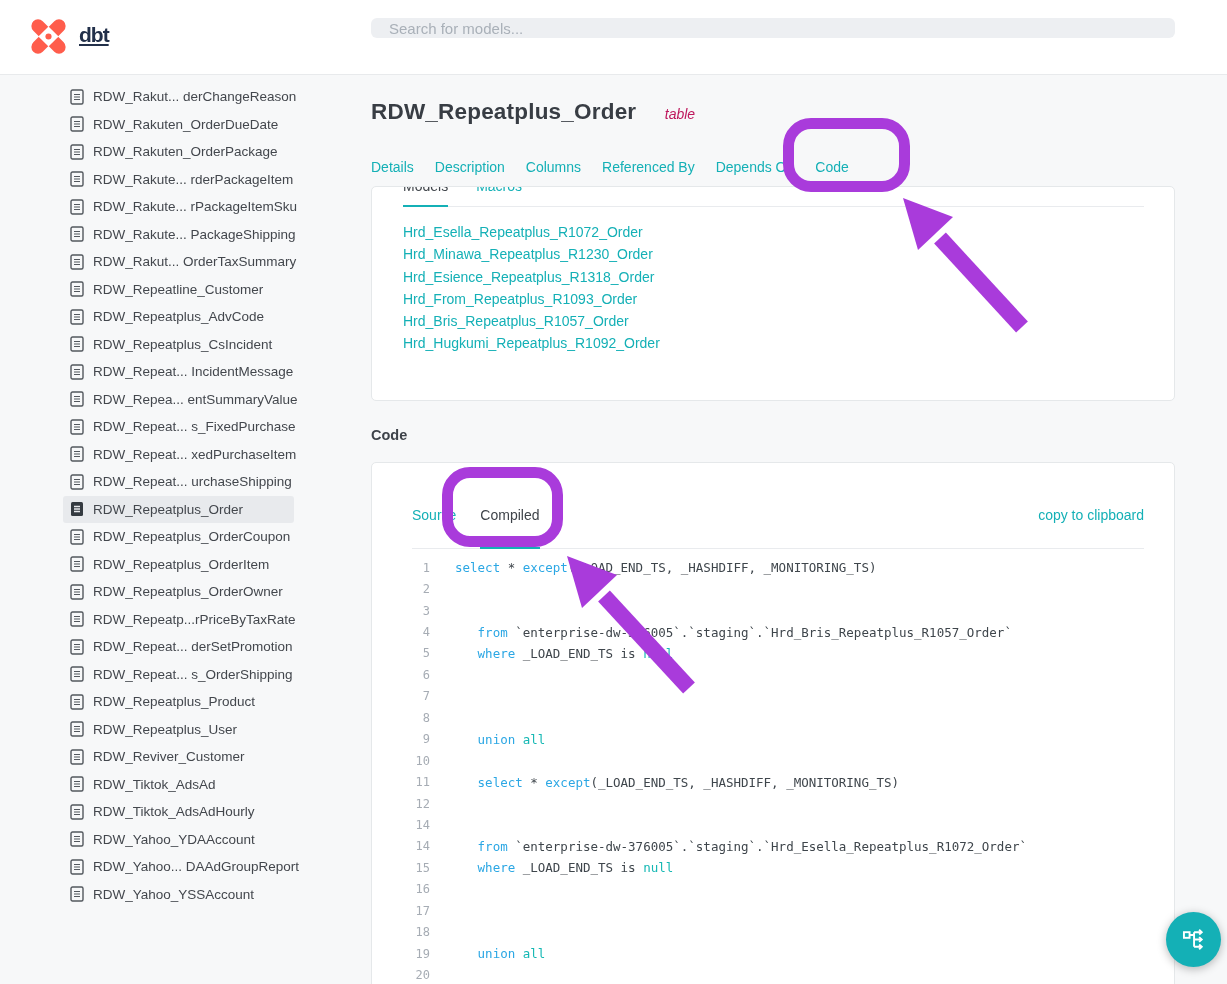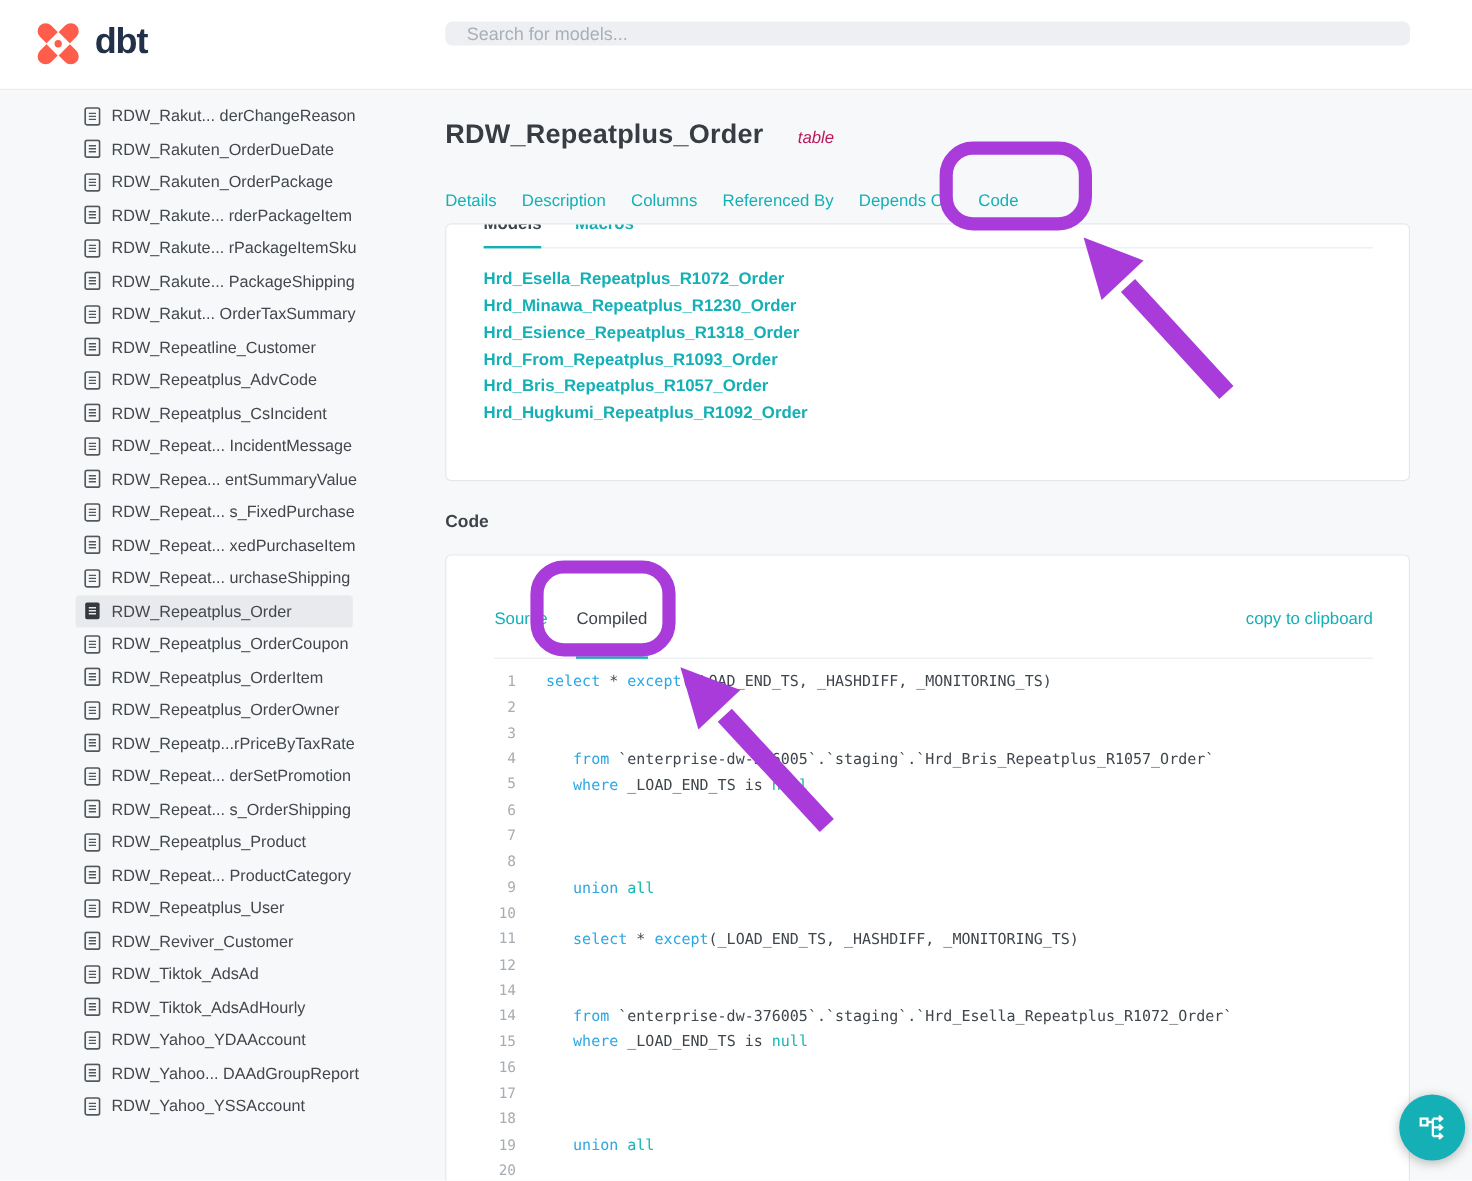--- a/index.html
+++ b/index.html
@@ -9,21 +9,21 @@
     background:#f7f8f9;
     font-family:"Liberation Sans", sans-serif;
     -webkit-font-smoothing:antialiased;
   }
   
   .topbar {
     position:absolute; top:0; left:0; right:0; height:75px;
     background:#ffffff; border-bottom:1px solid #e8eaec; z-index:10;
   }
   .logo { position:absolute; left:26px; top:14px; display:flex; align-items:center; gap:8px; cursor:pointer; }
-  .logo-text { font-size:30px; font-weight:800; color:var(--navy); letter-spacing:-1px; line-height:1; padding-bottom:4px;}
+  .logo-text { font-size:21px; font-weight:800; color:var(--navy); letter-spacing:-1px; line-height:1; padding-bottom:4px;text-decoration:underline;}
   .search {
     position:absolute; left:371px; width:804px; top:18px; height:20px;
     background:#edeff2; border:none; border-radius:6px; outline:none;
     padding:0 18px; font-size:15px; color:#3c4248;
     font-family:"Liberation Sans", sans-serif;
   }
   .search::placeholder { color:#a9b0b8; }
   
   .side-list { position:absolute; left:63px; top:83px; width:231px; z-index:2; }
   .side-item {
@@ -36,21 +36,21 @@
   .main { position:absolute; left:371px; top:75px; width:804px; }
   .page-head { margin-top:24px; }
   .page-title { font-size:22.5px; font-weight:700; color:#383d44; display:inline; letter-spacing:.2px;}
   .page-subtitle { font-size:14px; color:#be185d; margin-left:24px;font-style:italic; }
   .model-tabs { display:flex; gap:21px; margin-top:34px; }
   .model-tab { font-size:14px; color:var(--teal); cursor:pointer; }
   .card {
     background:#ffffff; border:1px solid #e5e8ea; border-radius:5px;
     position:relative; overflow:hidden;
   }
-  .card-ref { margin-top:11px; height:215px; padding:0 30px 0 31px;font-weight:bold; }
+  .card-ref { margin-top:11px; height:215px; padding:0 30px 0 31px; }
   .ctabs { display:flex; gap:28px; border-bottom:1px solid #e9ebee; }
   .ctab { font-size:14px; color:var(--teal); padding-bottom:11px; cursor:pointer; }
   .ctab.active { color:#3f444a; border-bottom:2px solid var(--teal); margin-bottom:-1px; }
   .card-ref .ctabs { margin-top:-9px; }
   .ref-links { margin-top:14px; }
   .ref-link { display:block; font-size:14px; line-height:22.3px; color:var(--teal); text-decoration:none; cursor:pointer; }
   .code-heading { margin-top:26px; font-size:14.5px; font-weight:700; color:#3e434a; }
   .card-code { margin-top:19px; height:540px; }
   .code-head {
     display:flex; align-items:flex-start; margin:0 30px 0 40px; padding-top:44px;
@@ -269,27 +269,20 @@
             <rect x="1" y="1" width="12" height="14" rx="1.5" fill="none" stroke="#53585e" stroke-width="1.4"></rect>
             <path d="M4 5.5h6M4 8h6M4 10.5h6" stroke="#53585e" stroke-width="1.2"></path>
           </svg>
           <span>RDW_Repeatplus_Product</span>
         </div>
         <div class="side-item">
           <svg width="14" height="16" viewBox="0 0 14 16">
             <rect x="1" y="1" width="12" height="14" rx="1.5" fill="none" stroke="#53585e" stroke-width="1.4"></rect>
             <path d="M4 5.5h6M4 8h6M4 10.5h6" stroke="#53585e" stroke-width="1.2"></path>
           </svg>
-          <span>RDW_Repeat... ProductCategory</span>
-        </div>
-        <div class="side-item">
-          <svg width="14" height="16" viewBox="0 0 14 16">
-            <rect x="1" y="1" width="12" height="14" rx="1.5" fill="none" stroke="#53585e" stroke-width="1.4"></rect>
-            <path d="M4 5.5h6M4 8h6M4 10.5h6" stroke="#53585e" stroke-width="1.2"></path>
-          </svg>
           <span>RDW_Repeatplus_User</span>
         </div>
         <div class="side-item">
           <svg width="14" height="16" viewBox="0 0 14 16">
             <rect x="1" y="1" width="12" height="14" rx="1.5" fill="none" stroke="#53585e" stroke-width="1.4"></rect>
             <path d="M4 5.5h6M4 8h6M4 10.5h6" stroke="#53585e" stroke-width="1.2"></path>
           </svg>
           <span>RDW_Reviver_Customer</span>
         </div>
         <div class="side-item">

